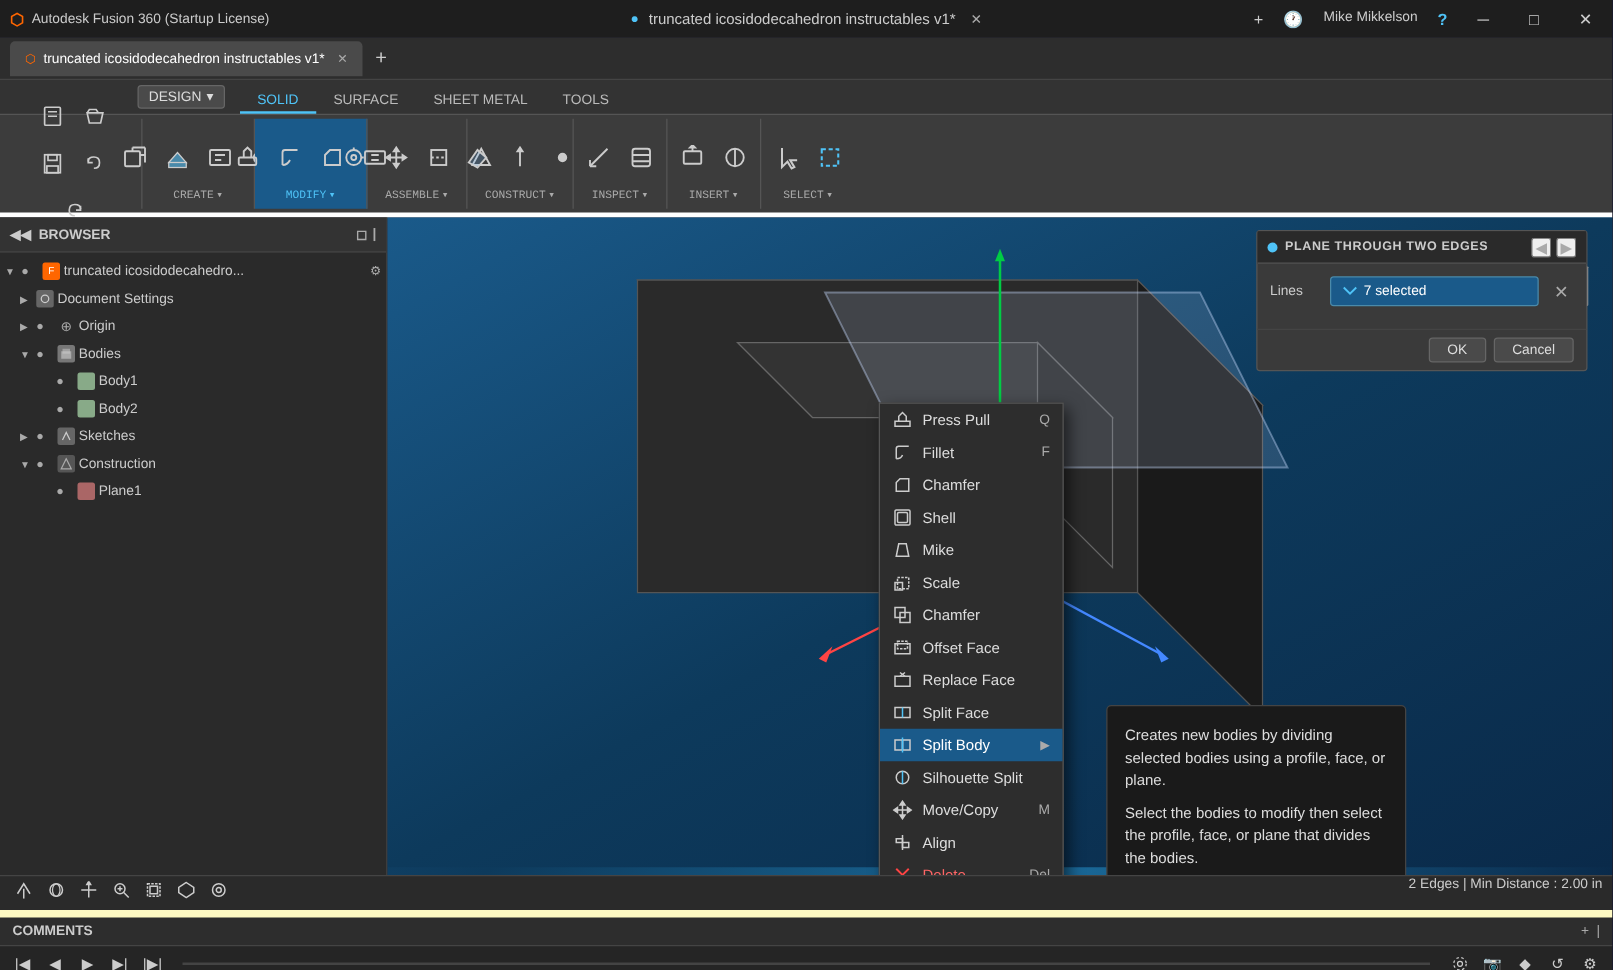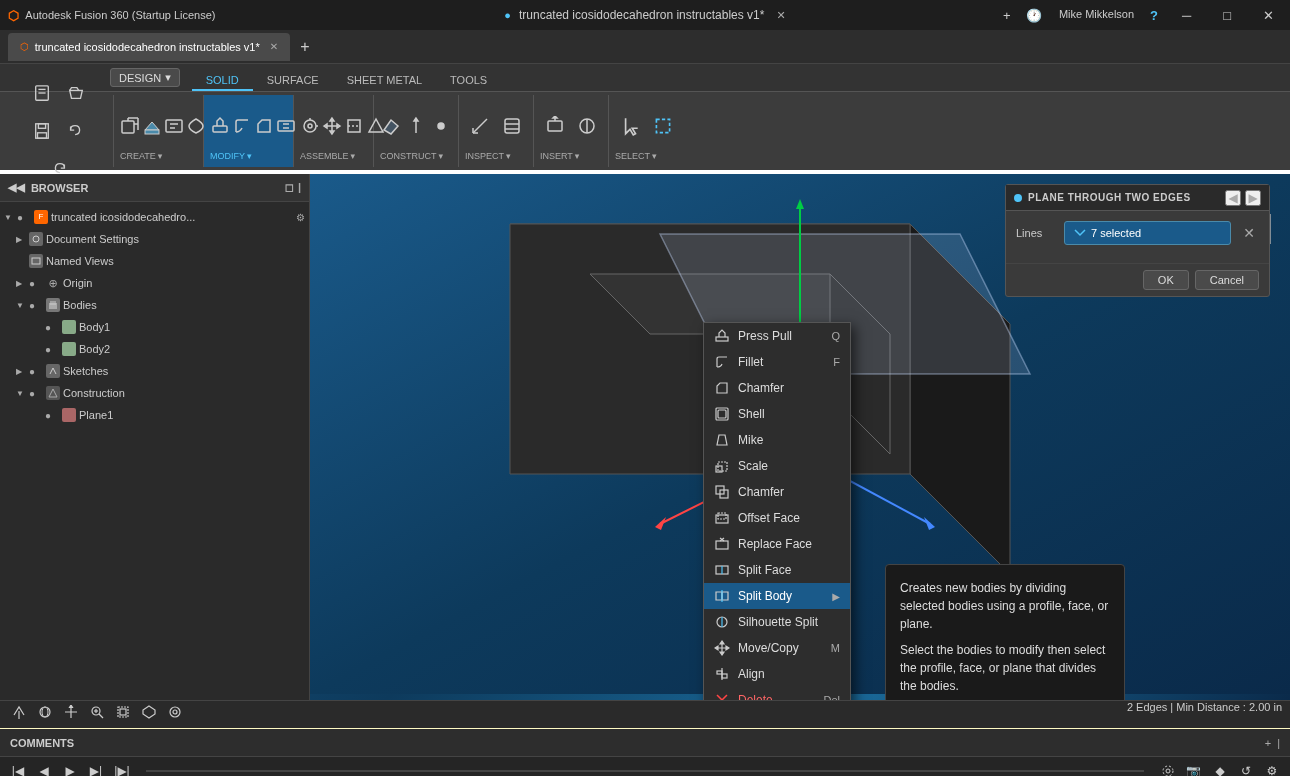--- a/index.html
+++ b/index.html
@@ -280,21 +280,21 @@
     #bottom-status {
       margin-left: auto;
       color: #ccc;
       font-size: 11px;
     }
 
     
     #comments-bar {
       height: 28px;
       background: #2d2d2d;
-      border-top: 1px solid #fef9c3;
+      border-top: 6px solid #fef9c3;
       display: flex;
       align-items: center;
       padding: 0 10px;
       gap: 6px;
       color: #ccc;
       font-size: 11px;
     }
 
     
     #footer-bar {
@@ -322,25 +322,27 @@
     
     .scene-3d {
       position: absolute;
       top: 0; left: 0; right: 0; bottom: 0;
     }
 
     
     .toolbar-section {
       display: flex;
       flex-direction: column;
+      align-items: center;
       position: relative;
       padding: 0 6px;
       height: 72px;
       justify-content: center;
       border-right: 1px solid #555;
+      font-family: Liberation Mono, monospace;
     }
     .section-label {
       position: absolute;
       bottom: 6px;
       font-size: 9px;
       color: #aaa;
       display: flex;
       align-items: center;
       gap: 2px;
     }
@@ -671,29 +673,20 @@
       <div class="tree-item tree-indent-1">
         <span class="expand-arrow">▶</span>
         <span style="width:14px;height:14px;background:#666;border-radius:2px;display:inline-flex;align-items:center;justify-content:center;">
           <svg width="10" height="10" viewBox="0 0 10 10" fill="none">
               <circle cx="5" cy="5" r="3" stroke="#ccc" stroke-width="1"></circle>
             </svg>
         </span>
         <span>Document Settings</span>
       </div>
 
-      <div class="tree-item tree-indent-1">
-        <span class="expand-arrow" style="visibility:hidden;">▶</span>
-        <span style="width:14px;height:14px;background:#666;border-radius:2px;display:inline-flex;align-items:center;justify-content:center;">
-          <svg width="10" height="10" viewBox="0 0 10 10" fill="none">
-              <rect x="1" y="2" width="8" height="6" stroke="#ccc" stroke-width="1"></rect>
-            </svg>
-        </span>
-        <span>Named Views</span>
-      </div>
 
       <div class="tree-item tree-indent-1">
         <span class="expand-arrow">▶</span>
         <span style="color:#aaa;font-size:10px;width:14px;">●</span>
         <span style="width:14px;height:14px;display:inline-flex;align-items:center;justify-content:center;color:#aaa;">⊕</span>
         <span>Origin</span>
       </div>
 
       <div class="tree-item tree-indent-1">
         <span class="expand-arrow">▼</span>

